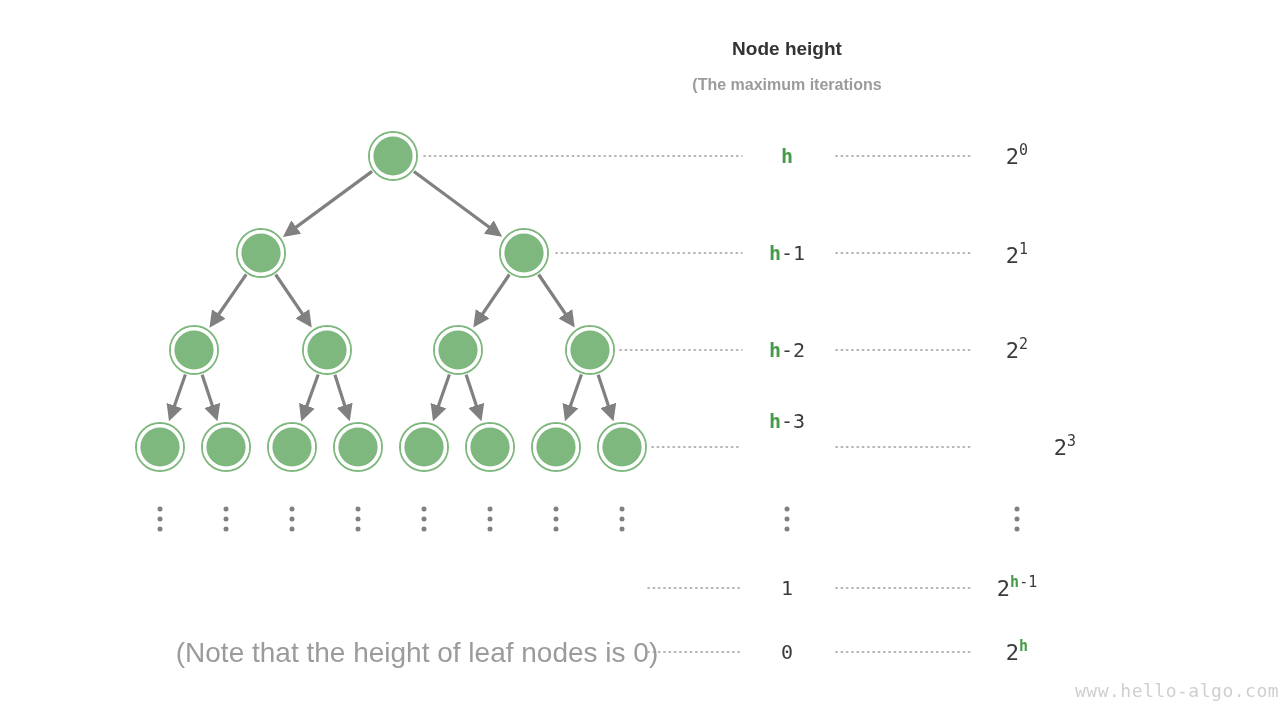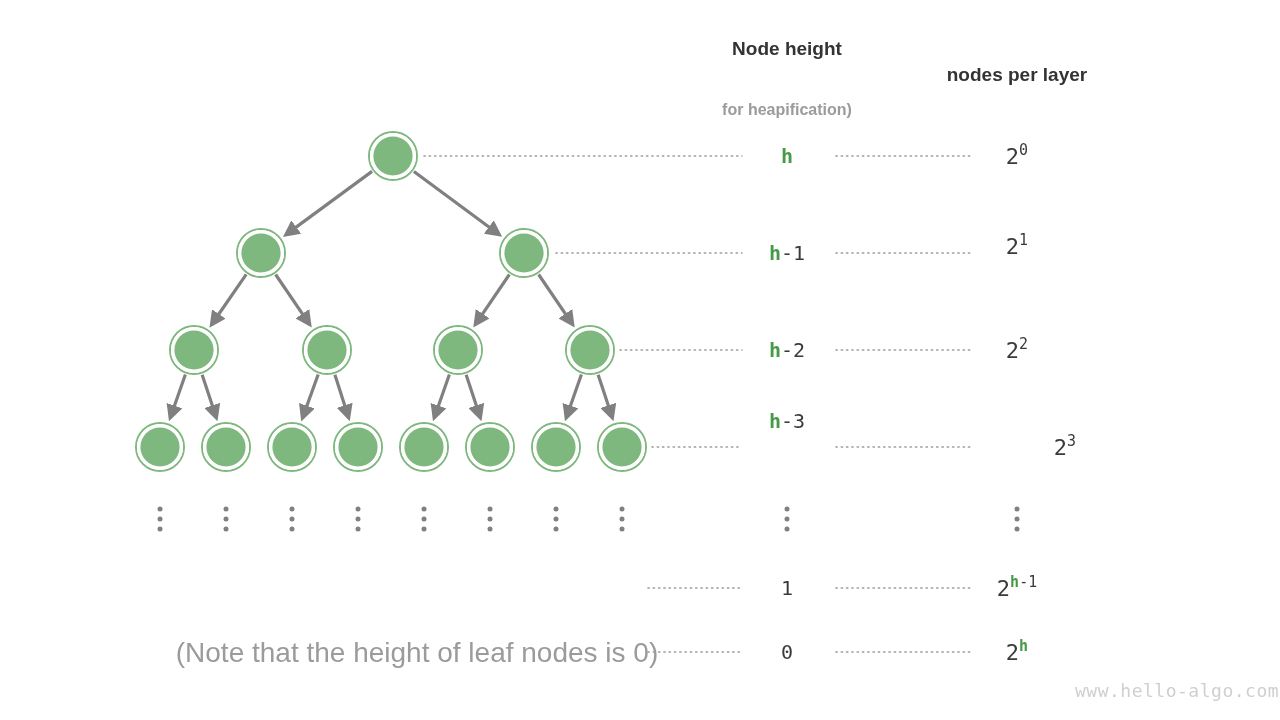--- a/index.html
+++ b/index.html
@@ -98,23 +98,22 @@
     font-family: "DejaVu Sans Mono", "Liberation Mono", monospace;
     white-space: nowrap;
   }
 </style>
 </head>
 <body>
 
 <div id="stage">
 
   <div class="col-header" style="left:665px; top:36px; width:244px;">Node height</div>
-  <div class="col-subheader" style="left:655px; top:98px; width:264px;">for heapification)</div>
-
-  <div class="col-header" style="left:897px; top:62px; width:240px;">nodes per layer</div>
+  <div class="col-subheader" style="left:655px; top:73px; width:264px;">(The maximum iterations</div>
+
 
   <svg id="tree-svg" viewBox="0 0 1280 720" xmlns="http://www.w3.org/2000/svg">
     <defs>
       <marker id="arrowhead" markerWidth="5.2" markerHeight="5.2" refX="4.0" refY="2.6" orient="auto" markerUnits="strokeWidth">
         <path d="M0,0 L5.2,2.6 L0,5.2 Z" fill="#808080"></path>
       </marker>
     </defs>
 
     <g id="edge-layer" stroke="#808080" stroke-width="3.2" fill="none" marker-end="url(#arrowhead)">
         <line x1="372.04861855148806" y1="171.39609091292166" x2="285.9804932655335" y2="234.64312237305495"></line>
@@ -231,21 +230,21 @@
       <div class="h-label" style="left: 787px; top: 156px;"><span class="gsym">h</span></div>
       <div class="h-label" style="left: 787px; top: 253px;"><span class="gsym">h</span><span>-1</span></div>
       <div class="h-label" style="left: 787px; top: 350px;"><span class="gsym">h</span><span>-2</span></div>
       <div class="h-label" style="left: 787px; top: 421px;"><span class="gsym">h</span><span>-3</span></div>
       <div class="h-label" style="left: 787px; top: 588px;"><span>1</span></div>
       <div class="h-label" style="left: 787px; top: 652px;"><span>0</span></div>
     </div>
 
   <div id="count-labels">
       <div class="count-label" style="left: 1017px; top: 156px; text-align: right;"><span>2</span><span class="sup-2">0</span></div>
-      <div class="count-label" style="left: 1017px; top: 246px;"><span>2</span><span class="sup-2">1</span></div>
+      <div class="count-label" style="left: 1017px; top: 255px;"><span>2</span><span class="sup-2">1</span></div>
       <div class="count-label" style="left: 1017px; top: 350px;"><span>2</span><span class="sup-2">2</span></div>
       <div class="count-label" style="left: 1065px; top: 447px;"><span>2</span><span class="sup-2">3</span></div>
       <div class="count-label" style="left: 1017px; top: 588px;"><span>2</span><span class="gsym sup-2">h</span><span class="sup-2">-1</span></div>
       <div class="count-label" style="left: 1017px; top: 652px;"><span>2</span><span class="gsym sup-2">h</span></div>
     </div>
 
   <div id="ellipsis-layer">
       <div class="vdots" style="left: 160px; top: 519px;">
         <i></i>
         <i></i>

